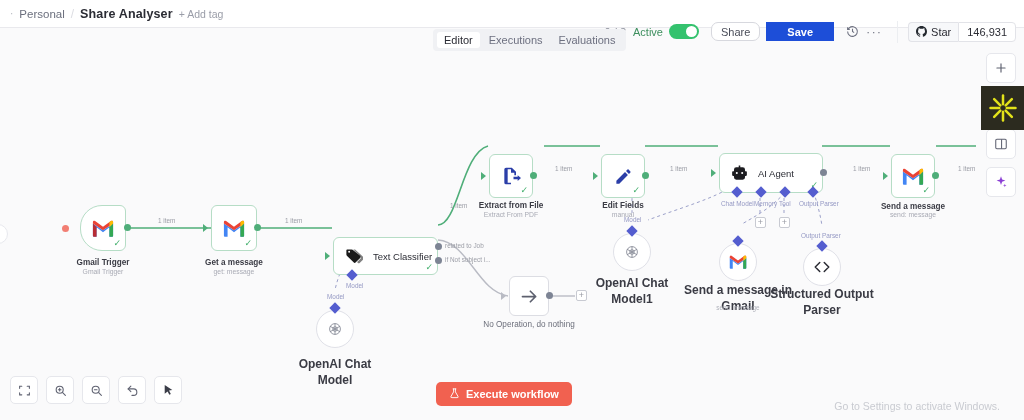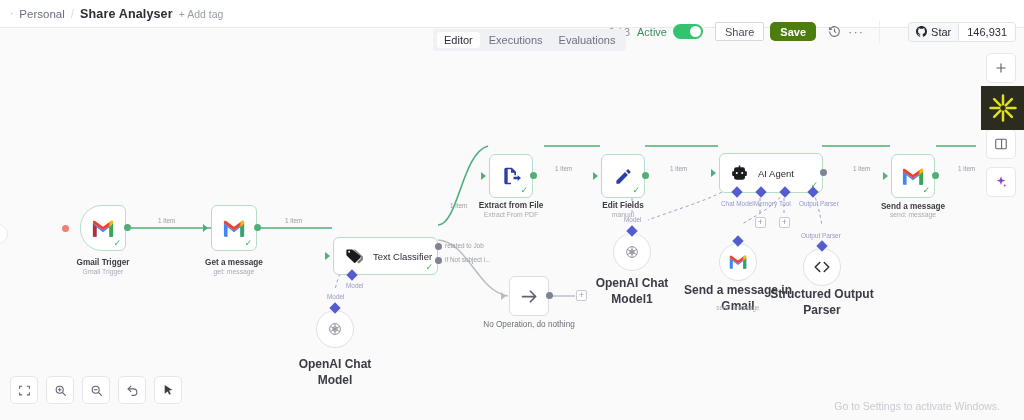--- a/index.html
+++ b/index.html
@@ -34,39 +34,39 @@
   .toggle {
     width: 30px; height: 15px; border-radius: 8px; background: #34c26e;
     position: relative; margin-right: 12px;
   }
   .toggle i {
     position: absolute; right: 2px; top: 2px; width: 11px; height: 11px;
     border-radius: 50%; background: #fff; display:block;
   }
   .btn-share {
     border: 1px solid #d7d8de; background: #fff; color: #4a4d59;
-    font-size: 11px; height: 19px; padding: 0 9px; border-radius: 2px;
+    font-size: 11px; height: 19px; padding: 0 9px; border-radius: 7px;
     display: flex; align-items: center; margin-right: 6px;
     font-family: "Liberation Sans", sans-serif;
   }
   .btn-save {
-    border: none; background: #4d7c0f; color: #fff;
-    font-size: 11px; height: 19px; padding: 0 10px; border-radius: 5px;
+    border: none; background: #1d4ed8; color: #fff;
+    font-size: 11px; height: 19px; padding: 0 21px; border-radius: 0;
     display:flex; align-items:center; margin-right: 9px; font-weight: 600;
     font-family: "Liberation Sans", sans-serif;
   }
   .ico-btn {
     width: 18px; height: 18px; display:flex; align-items:center; justify-content:center;
     color: #6e7180; font-size: 12px; margin-right: 4px;
   }
   .dots { letter-spacing: 1px; font-size: 13px; color: #7a7d8a; }
 
   .gh-group {
     display: flex; align-items: center; height: 22px; margin-left: 10px;
-    margin-right: 8px; border-left: 1px solid #eceef1; padding-left: 28px;
+    margin-right: 8px; border-left: 1px solid #eceef1; padding-left: 10px;
   }
   .gh-star {
     display:flex; align-items:center; gap:4px;
     border: 1px solid #e2e3e8; border-right: none;
     border-radius: 4px 0 0 4px; height: 20px; padding: 0 7px;
     background: #f7f8fa; font-size: 11px; color: #2b2c34;
   }
   .gh-count {
     border: 1px solid #e2e3e8; border-radius: 0 4px 4px 0;
     height: 20px; padding: 0 8px; background: #fff;
@@ -511,20 +511,28 @@
             <path d="M4 9h10a6 6 0 0 1 0 12h-3"></path>
         </svg>
       </div>
       <div class="tool-btn">
         <svg width="13" height="13" viewBox="0 0 24 24" fill="#3b3d48">
           <path d="M5 2l14 9-6 1.2 3.3 6.4-2.8 1.4L10.3 14 5 18z"></path>
         </svg>
       </div>
     </div>
 
+    <button class="exec-btn">
+      <span>
+        <svg width="11" height="11" viewBox="0 0 24 24" fill="none" stroke="#ffffff" stroke-width="2" stroke-linecap="round" stroke-linejoin="round">
+          <path d="M9 2h6M10 2v6.5L4.5 18a2 2 0 0 0 1.7 3h11.6a2 2 0 0 0 1.7-3L14 8.5V2"></path>
+        </svg>
+      </span>
+      <span>Execute workflow</span>
+    </button>
 
     <div class="right-tools">
       <div class="rt-btn">
         <svg width="14" height="14" viewBox="0 0 24 24" fill="none" stroke="#5f6271" stroke-width="2" stroke-linecap="round">
           <path d="M12 5v14M5 12h14"></path>
         </svg>
       </div>
       <div class="rt-btn rt-spark">
         <svg width="14" height="14" viewBox="0 0 24 24" fill="none" stroke="#5f6271" stroke-width="1.8">
           <path d="M4 3h12l4 4v14H4z"></path>

